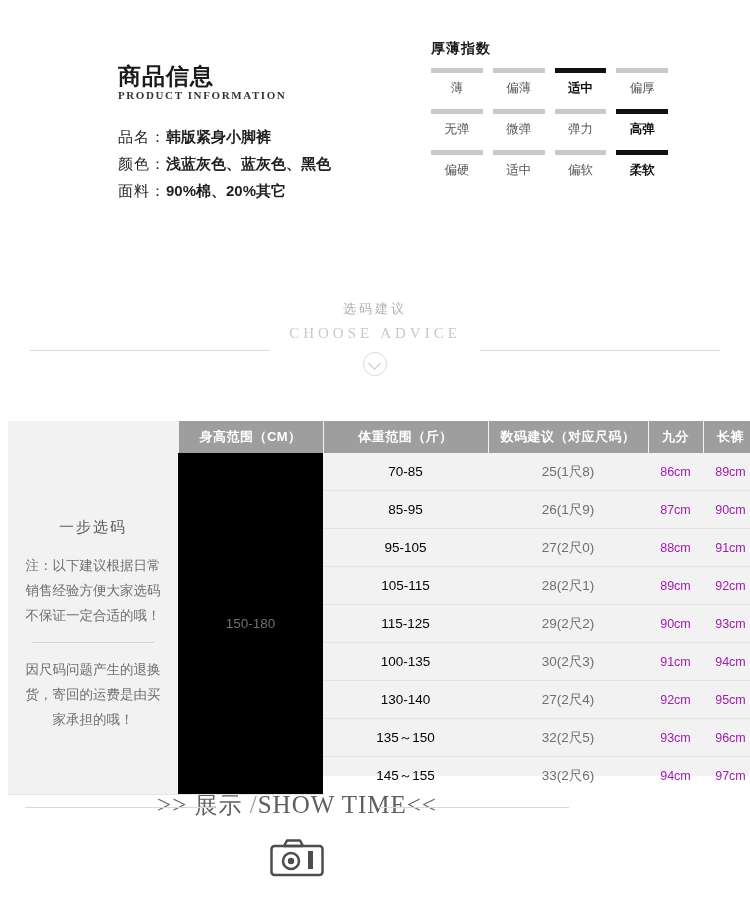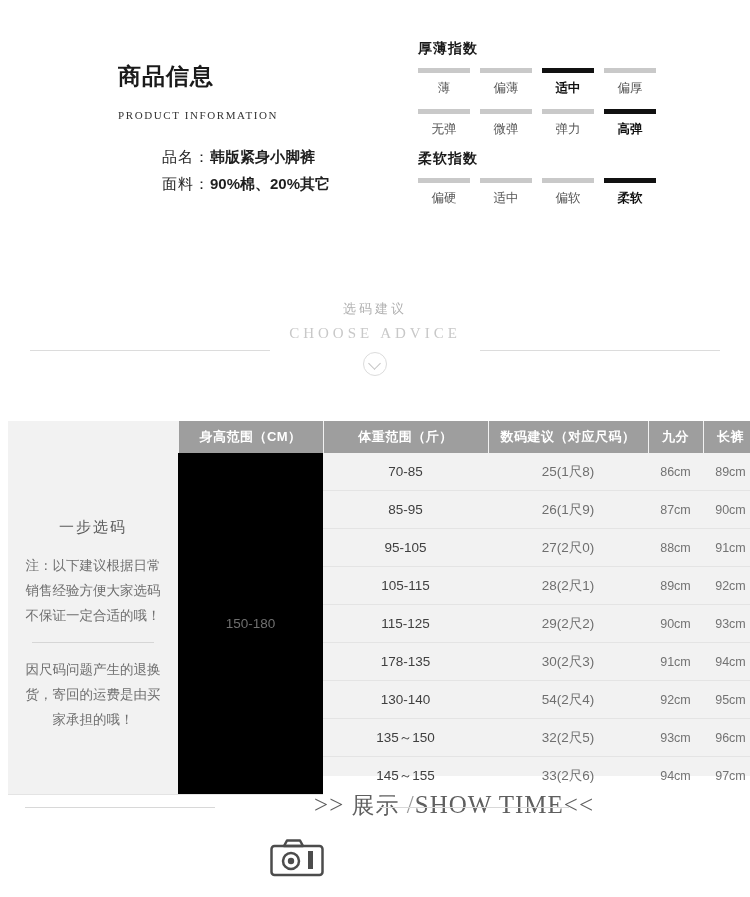--- a/index.html
+++ b/index.html
@@ -27,49 +27,50 @@
     font-size: 23px;
     font-weight: bold;
     color: #1a1a1a;
     letter-spacing: 1px;
     line-height: 1.1;
   }
   .pi-subtitle {
     font-size: 11px;
     color: #333;
     letter-spacing: 1.6px;
-    margin-top: 20px;
+    margin-top: 0;
     font-family: "Liberation Serif", serif;
+    font-weight: bold;
   }
   .pi-rows {
     margin-top: 22px;
   }
   .pi-row {
     font-size: 15px;
     color: #1f1f1f;
     line-height: 27px;
     white-space: nowrap;
-    margin-left: 44px;
   }
   .pi-row .k {
     letter-spacing: 1px;
   }
   .pi-row .v {
     font-weight: bold;
   }
 
   
   .meters {
     position: absolute;
     left: 418px;
     top: 40px;
     width: 250px;
   }
   .meter-group {
     margin-bottom: 12px;
+    margin-left: 13px;
   }
   .meter-title {
     font-size: 14px;
     font-weight: bold;
     color: #1a1a1a;
     letter-spacing: 1px;
     margin-bottom: 10px;
   }
   .meter-bars {
     display: flex;
@@ -206,35 +207,35 @@
     color: #555;
     background: #000000;
   }
   .body-row td {
     height: 35px;
     font-size: 13.5px;
     color: #6f6f6f;
     border-bottom: 1px solid #e4e4e4;
   }
   .body-row td.weight {
-    color: #404040;
+    color: #000000;
   }
   .body-row td.nine, .body-row td.long {
-    color: #737373;
+    color: #a21caf;
     font-size: 12.5px;
   }
   .body-row:last-child td { border-bottom: none; }
 
   
   .showtime {
     position: absolute;
     left: 0;
     top: 790px;
     width: 594px;
-    text-align: right;
+    text-align: center;
   }
   .showtime-text {
     font-size: 25px;
     color: #5f5f5f;
     letter-spacing: 1px;
     font-family: "Liberation Serif", serif;
   }
   .showtime-text .cn { font-family: "Liberation Sans", sans-serif; font-size: 23px; }
   .showtime-text .slash { color: #9a9a9a; }
   .st-line-left, .st-line-right {
@@ -256,20 +257,23 @@
 <body>
 
 <div class="product-info">
   <div class="pi-title">商品信息</div>
   <div class="pi-subtitle">PRODUCT INFORMATION</div>
   <div class="pi-rows">
     <div class="pi-row">
       <span class="k">品名：</span><span class="v">韩版紧身小脚裤</span>
     </div>
     <div class="pi-row">
+      <span class="k">颜色：</span><span class="v">浅蓝灰色、蓝灰色、黑色</span>
+    </div>
+    <div class="pi-row">
       <span class="k">面料：</span><span class="v">90%棉、20%其它</span>
     </div>
   </div>
 </div>
 
 <div class="meters">
 
   <div class="meter-group">
     <div class="meter-title">厚薄指数</div>
     <div class="meter-bars">
@@ -307,21 +311,20 @@
         <div class="meter-label">弹力</div>
       </div>
       <div class="meter-cell">
         <div class="meter-bar active"></div>
         <div class="meter-label active">高弹</div>
       </div>
     </div>
   </div>
 
   <div class="meter-group">
-    <div class="meter-title">柔软指数</div>
     <div class="meter-bars">
       <div class="meter-cell">
         <div class="meter-bar"></div>
         <div class="meter-label">偏硬</div>
       </div>
       <div class="meter-cell">
         <div class="meter-bar"></div>
         <div class="meter-label">适中</div>
       </div>
       <div class="meter-cell">
@@ -397,28 +400,28 @@
         <td class="nine">89cm</td>
         <td class="long">92cm</td>
       </tr>
       <tr class="body-row">
         <td class="weight">115-125</td>
         <td>29(2尺2)</td>
         <td class="nine">90cm</td>
         <td class="long">93cm</td>
       </tr>
       <tr class="body-row">
-        <td class="weight">178-135</td>
+        <td class="weight">100-135</td>
         <td>30(2尺3)</td>
         <td class="nine">91cm</td>
         <td class="long">94cm</td>
       </tr>
       <tr class="body-row">
         <td class="weight">130-140</td>
-        <td>54(2尺4)</td>
+        <td>27(2尺4)</td>
         <td class="nine">92cm</td>
         <td class="long">95cm</td>
       </tr>
       <tr class="body-row">
         <td class="weight">135～150</td>
         <td>32(2尺5)</td>
         <td class="nine">93cm</td>
         <td class="long">96cm</td>
       </tr>
       <tr class="body-row">

